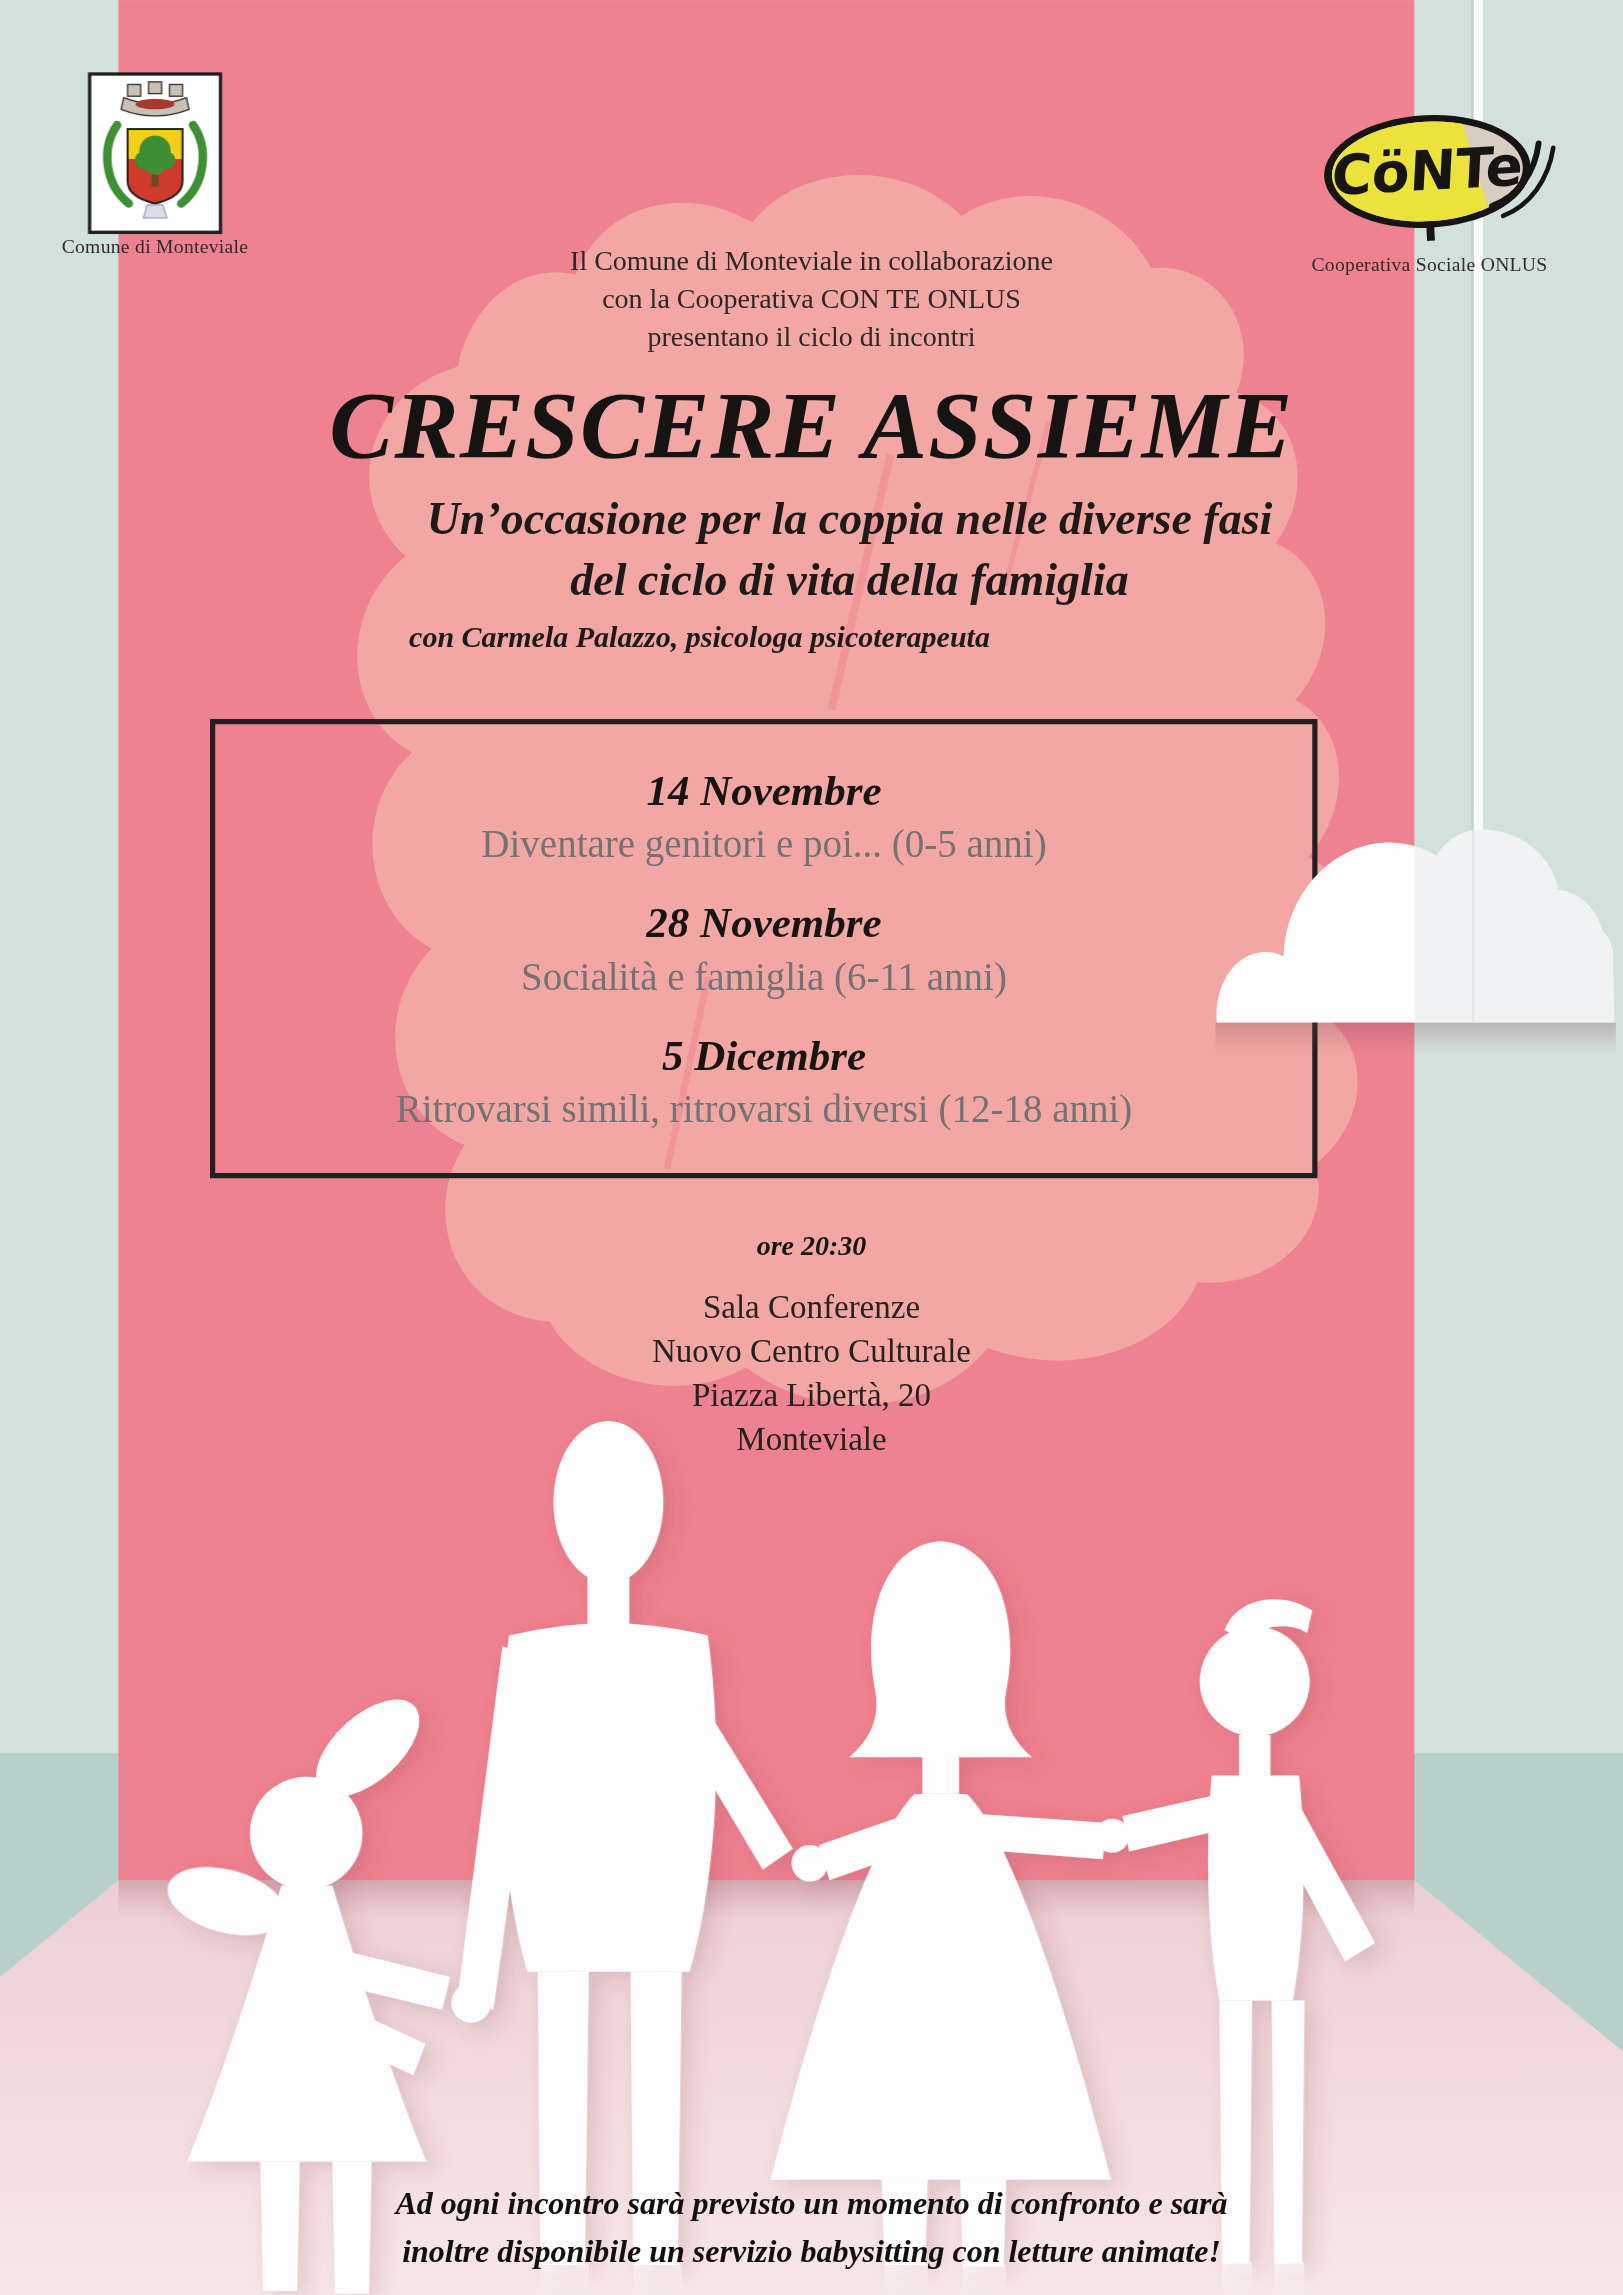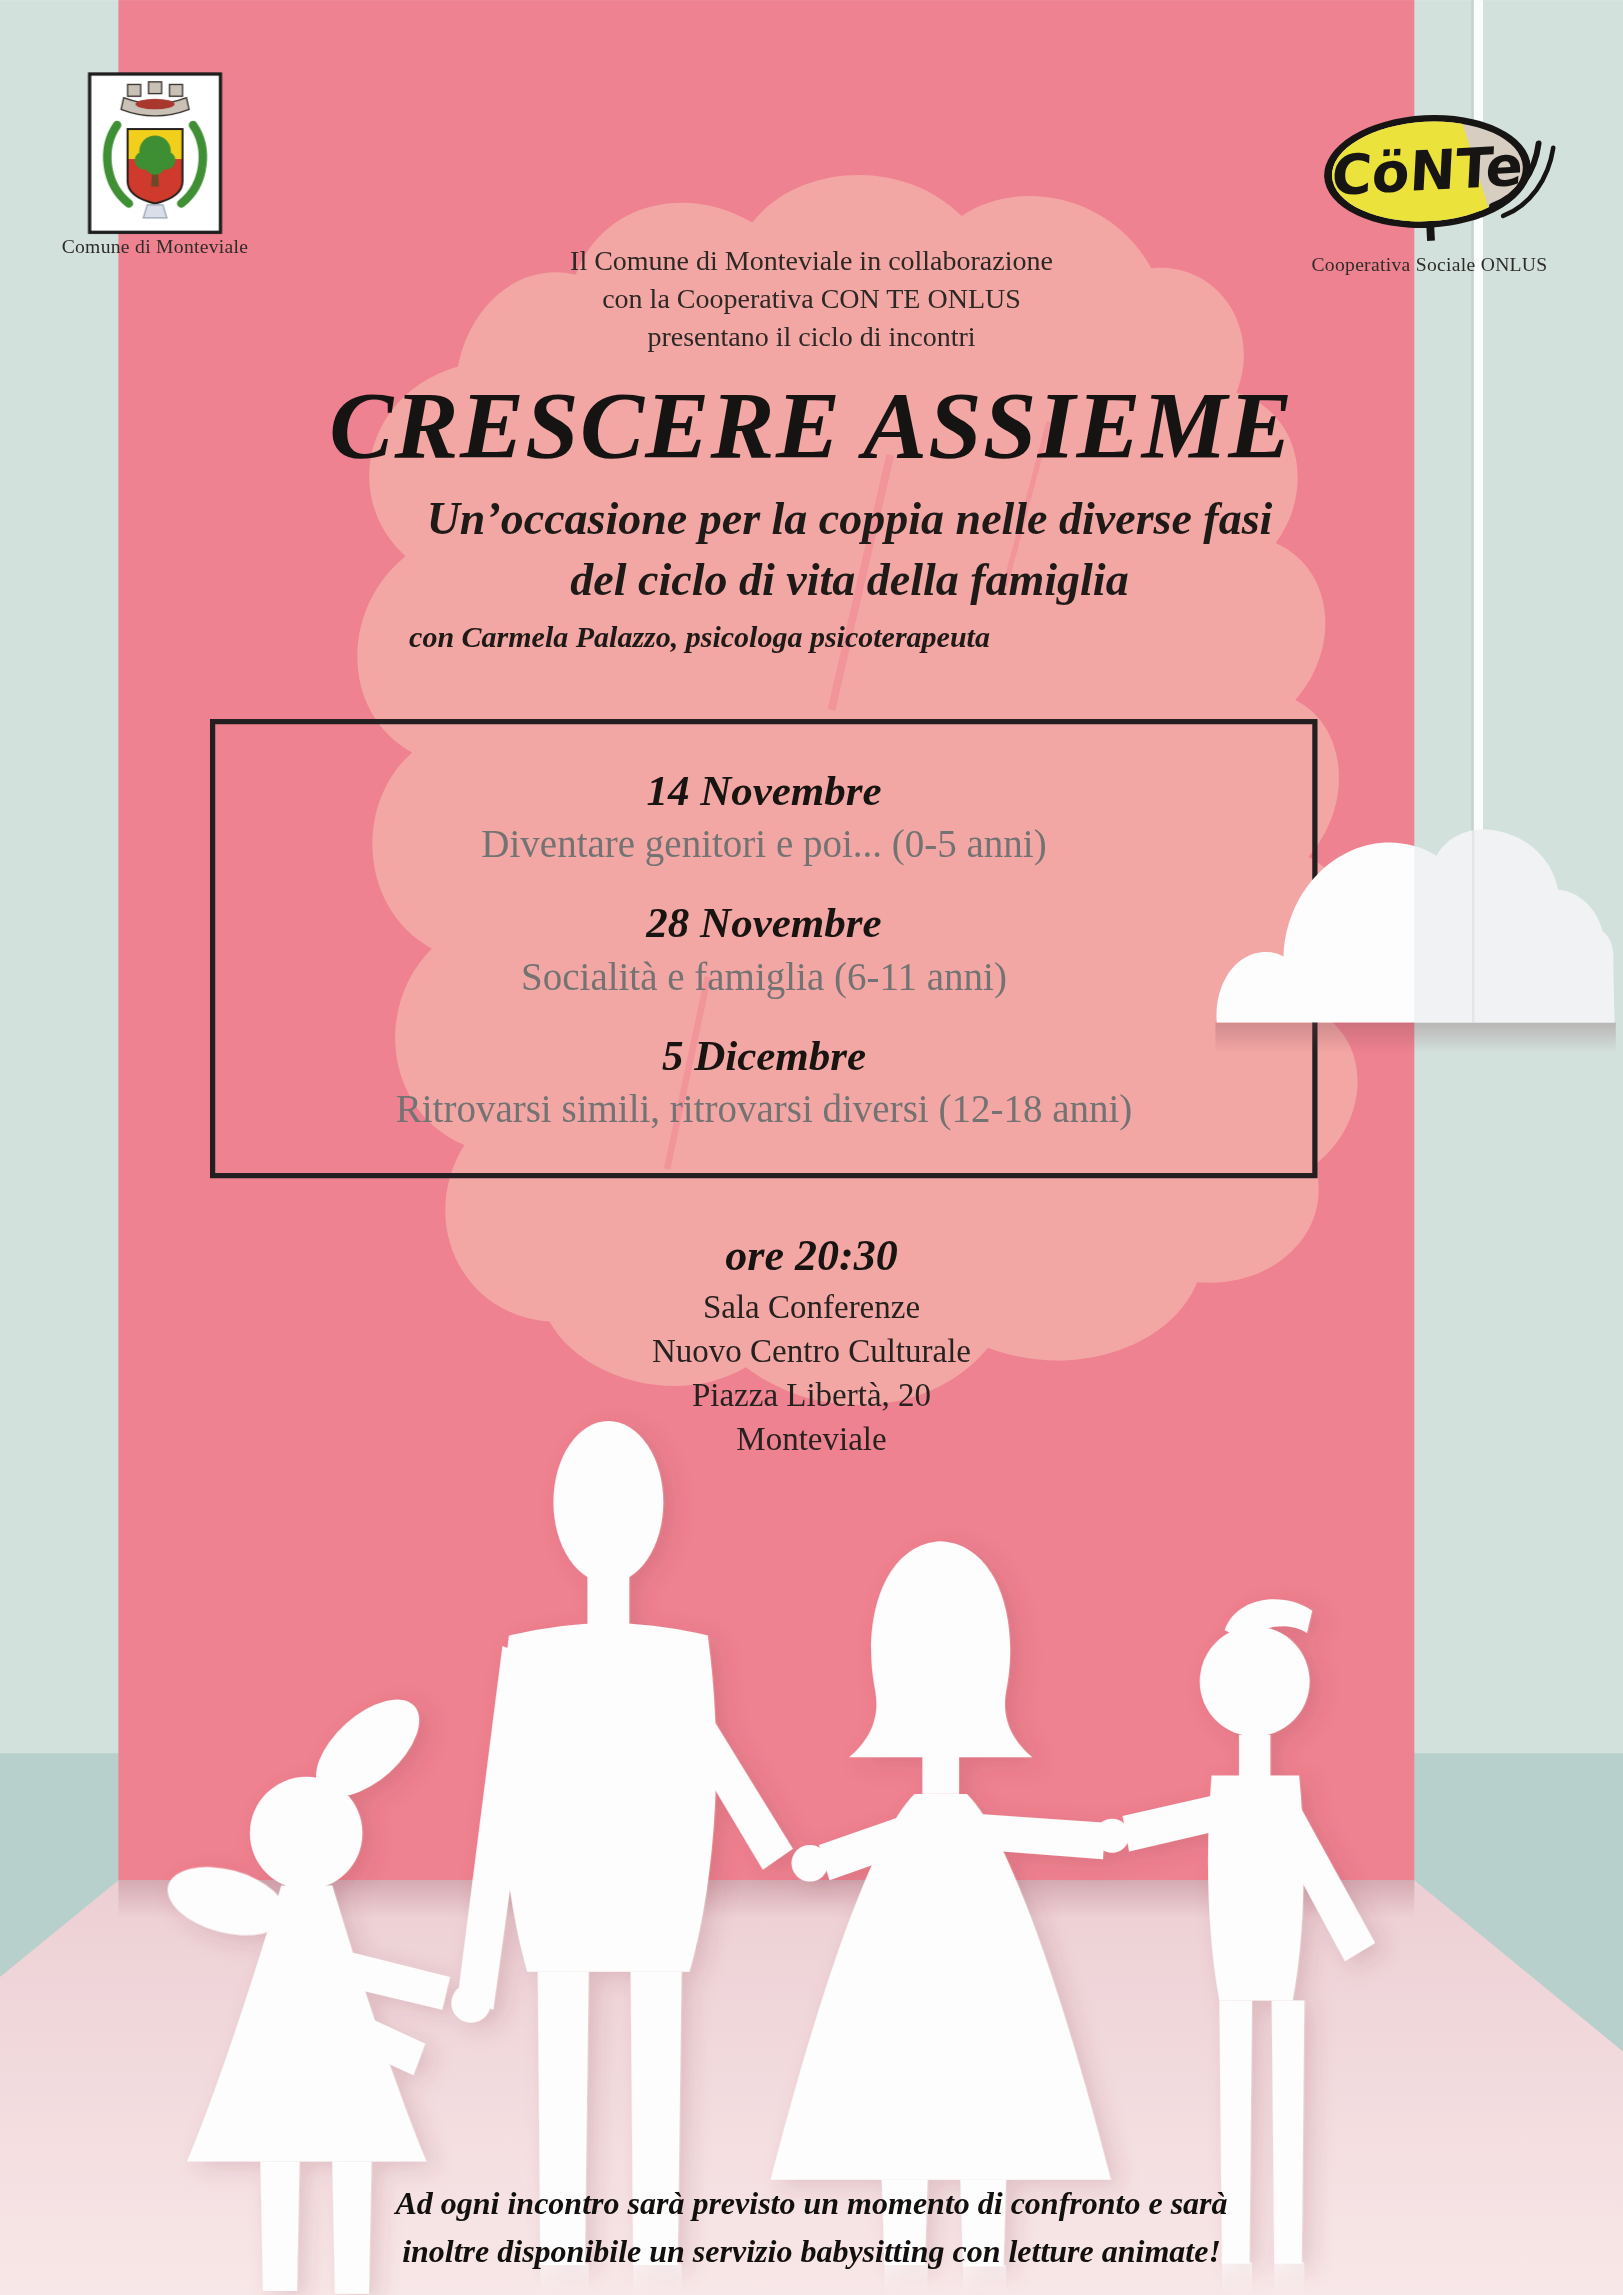--- a/index.html
+++ b/index.html
@@ -14,21 +14,21 @@
   .title{left:0;top:370px;width:1623px;font-size:96px;font-weight:bold;font-style:italic;
          letter-spacing:1.3px;color:#161412;white-space:nowrap;}
   .subtitle{left:0;top:488px;width:1623px;font-size:46px;line-height:61px;
             font-weight:bold;font-style:italic;color:#1d1a18;margin-left:38px;}
   .speaker{left:0;top:620px;width:1399px;font-size:30px;font-weight:bold;font-style:italic;color:#1d1a18;}
   .schedule-text{left:218px;top:727px;width:1092px;height:444px;display:flex;flex-direction:column;
                  justify-content:space-evenly;align-items:center;padding:6.5px 0;box-sizing:border-box;}
   .sched-item{display:flex;flex-direction:column;gap:9.2px;align-items:center;}
   .sched-date{font-size:43px;font-weight:bold;font-style:italic;line-height:1.1;color:#171411;}
   .sched-topic{font-size:39px;line-height:1.1;color:#737373;}
-  .time{left:0;top:1230px;width:1623px;font-size:44px;font-weight:bold;font-style:italic;color:#171411;}
+  .time{left:0;top:1230px;width:1623px;font-size:28px;font-weight:bold;font-style:italic;color:#171411;}
   .venue{left:0;top:1285px;width:1623px;font-size:33px;line-height:44px;color:#262220;}
   .footer{left:0;top:2179px;width:1623px;font-size:32px;line-height:48px;
           font-weight:bold;font-style:italic;color:#12100e;}
 </style>
 </head>
 <body>
 
 <div class="poster">
 
 <svg class="scene" viewBox="0 0 2481 3508" xmlns="http://www.w3.org/2000/svg">

